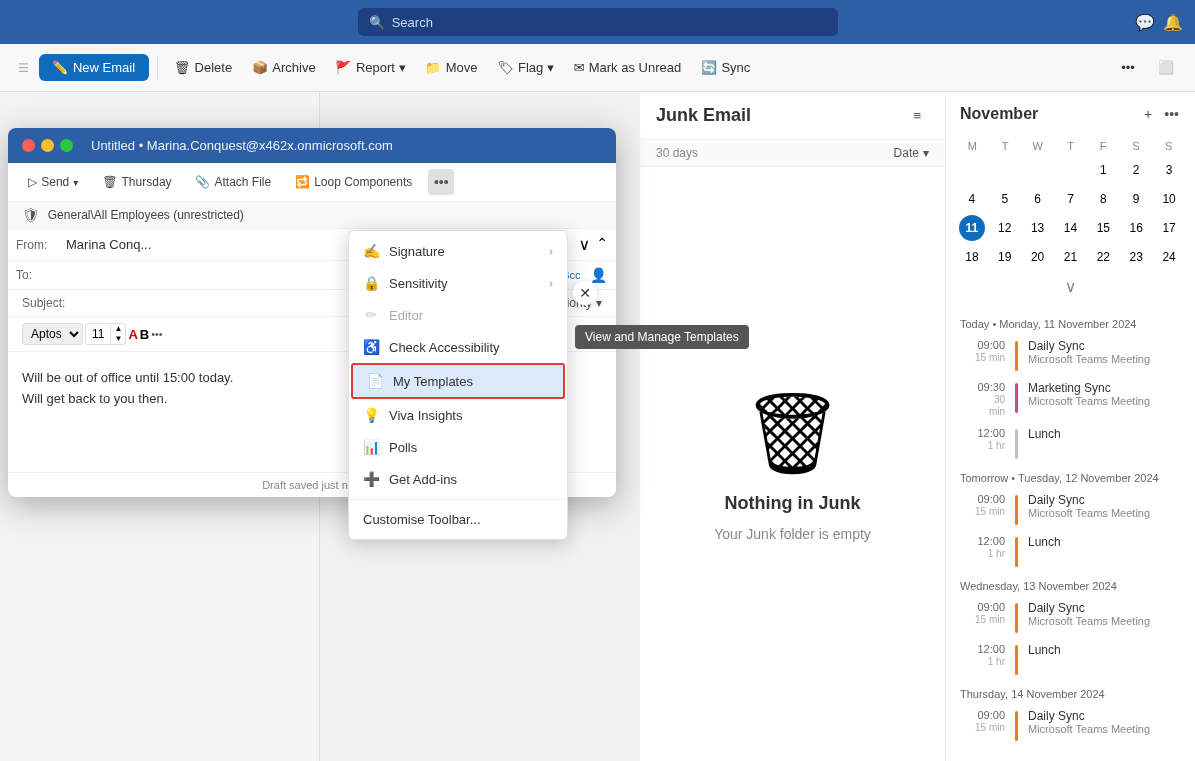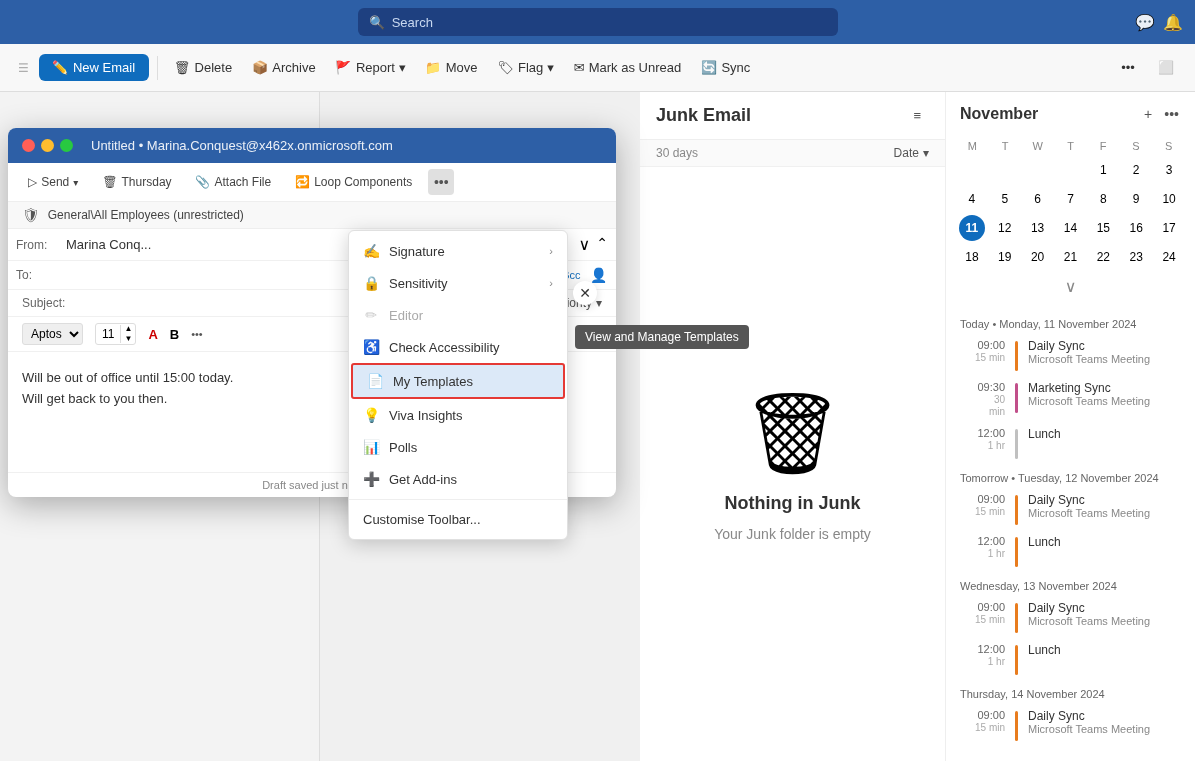--- a/index.html
+++ b/index.html
@@ -167,21 +167,21 @@
       padding: 6px 14px; border-bottom: 1px solid #f0f0f0;
       display: flex; align-items: center;
     }
     .compose-subject-priority {
       display: flex; align-items: center; gap: 4px;
       font-size: 12px; color: #555; margin-left: auto;
       cursor: pointer;
     }
 
     .compose-formatting {
-      display: flex; align-items: center; gap: 12px;
+      display: flex; align-items: center; gap: 2px;
       padding: 6px 14px; border-bottom: 1px solid #f0f0f0;
     }
     .fmt-select { font-size: 12px; border: 1px solid #ddd; border-radius: 3px; padding: 2px 4px; }
     .fmt-size {
       display: flex; align-items: center; border: 1px solid #ddd; border-radius: 3px;
       overflow: hidden; font-size: 12px;
     }
     .fmt-size-val { padding: 2px 6px; border-right: 1px solid #ddd; }
     .fmt-size-arrows { display: flex; flex-direction: column; }
     .fmt-size-arrow { font-size: 8px; padding: 0 3px; cursor: pointer; line-height: 1.2; }

